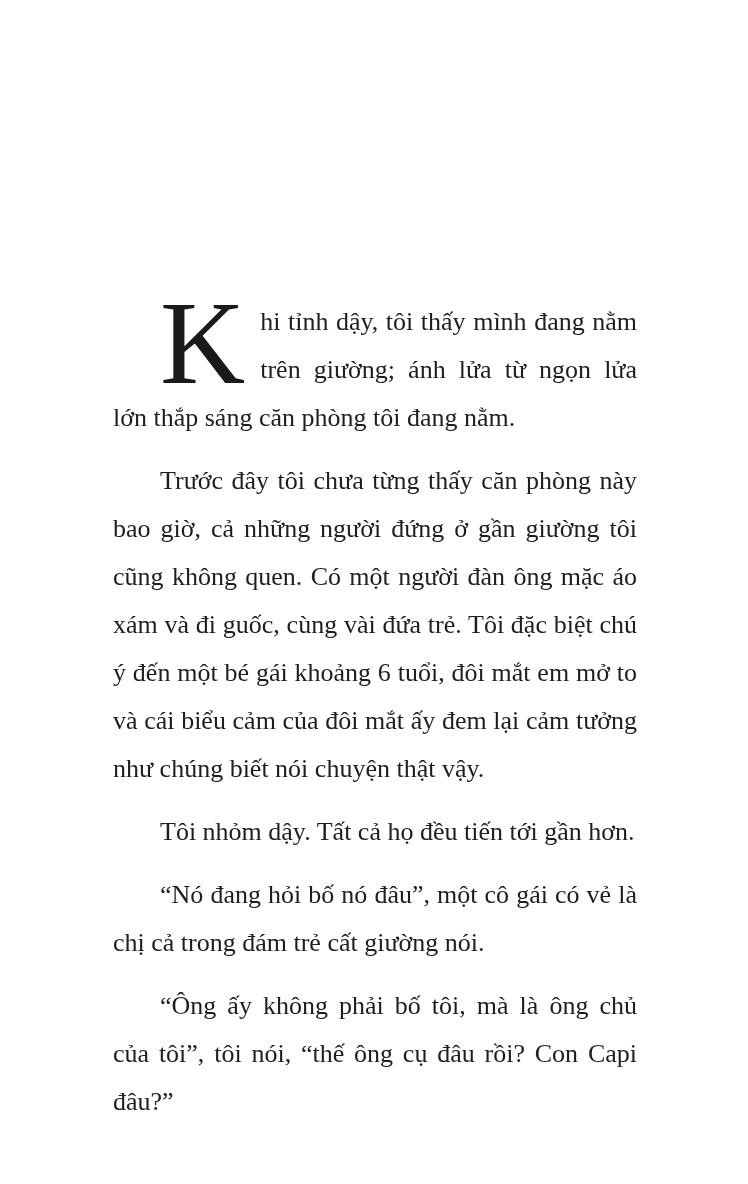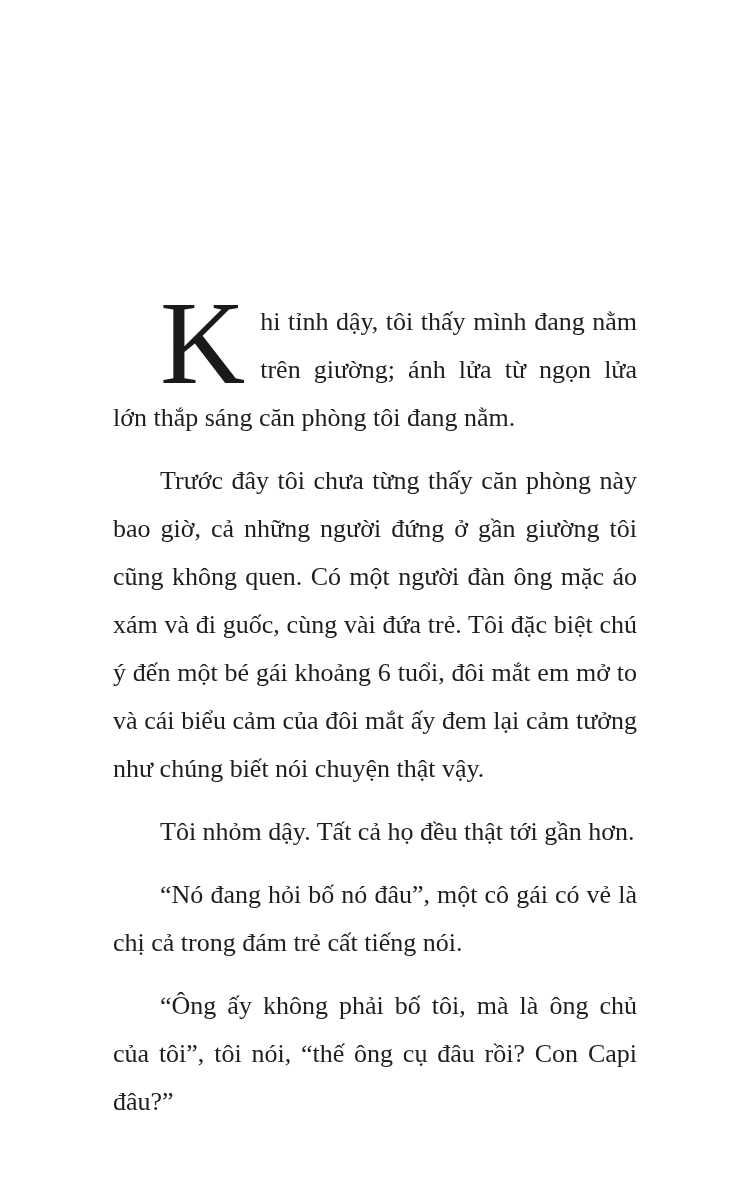--- a/index.html
+++ b/index.html
@@ -52,21 +52,21 @@
 
 <div class="page">
   <div class="text-block">
 
     <p class="para opening">
       <span class="dropcap">K</span><span>hi tỉnh dậy, tôi thấy mình đang nằm trên giường; ánh lửa từ ngọn lửa lớn thắp sáng căn phòng tôi đang nằm.</span>
     </p>
 
     <p class="para">Trước đây tôi chưa từng thấy căn phòng này bao giờ, cả những người đứng ở gần giường tôi cũng không quen. Có một người đàn ông mặc áo xám và đi guốc, cùng vài đứa trẻ. Tôi đặc biệt chú ý đến một bé gái khoảng 6 tuổi, đôi mắt em mở to và cái biểu cảm của đôi mắt ấy đem lại cảm tưởng như chúng biết nói chuyện thật vậy.</p>
 
-    <p class="para">Tôi nhỏm dậy. Tất cả họ đều thật tới gần hơn.</p>
+    <p class="para">Tôi nhỏm dậy. Tất cả họ đều tiến tới gần hơn.</p>
 
 
-    <p class="para">“Nó đang hỏi bố nó đâu”, một cô gái có vẻ là chị cả trong đám trẻ cất tiếng nói.</p>
+    <p class="para">“Nó đang hỏi bố nó đâu”, một cô gái có vẻ là chị cả trong đám trẻ cất giường nói.</p>
 
     <p class="para">“Ông ấy không phải bố tôi, mà là ông chủ của tôi”, tôi nói, “thế ông cụ đâu rồi? Con Capi đâu?”</p>
 
   </div>
 </div>
 
 </body></html>

